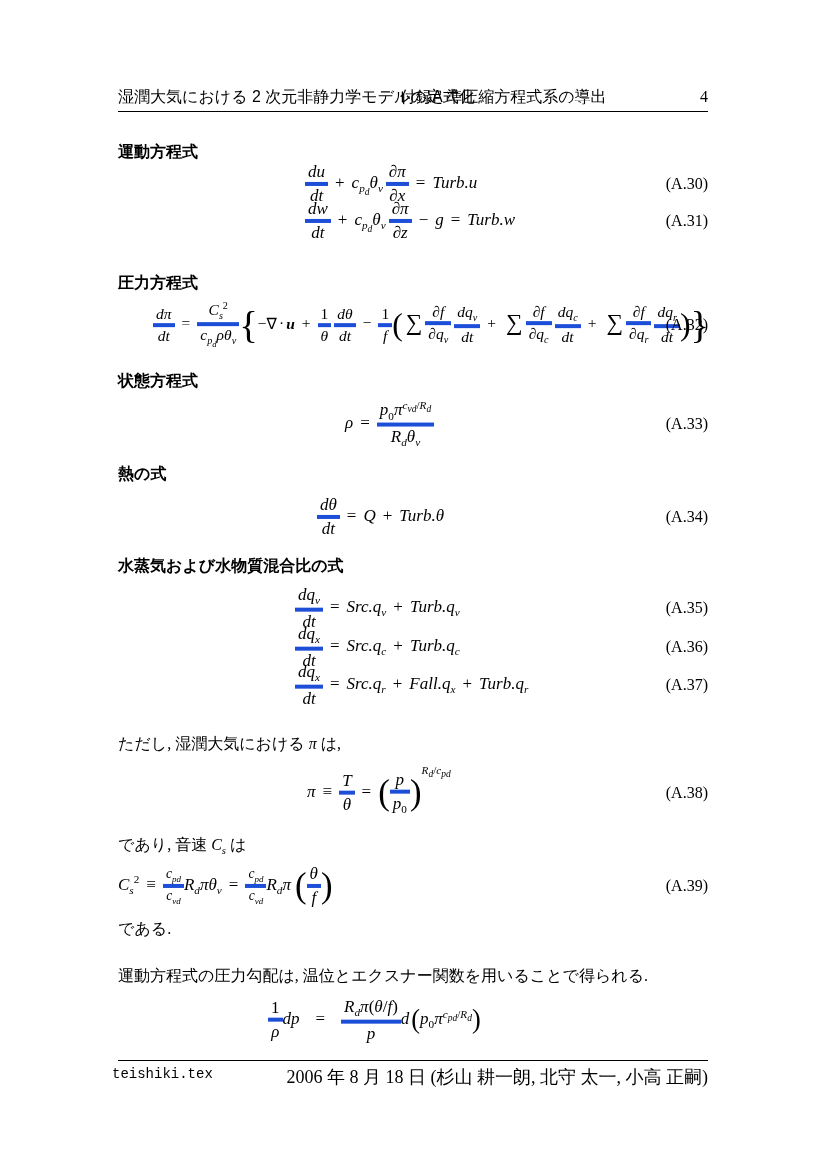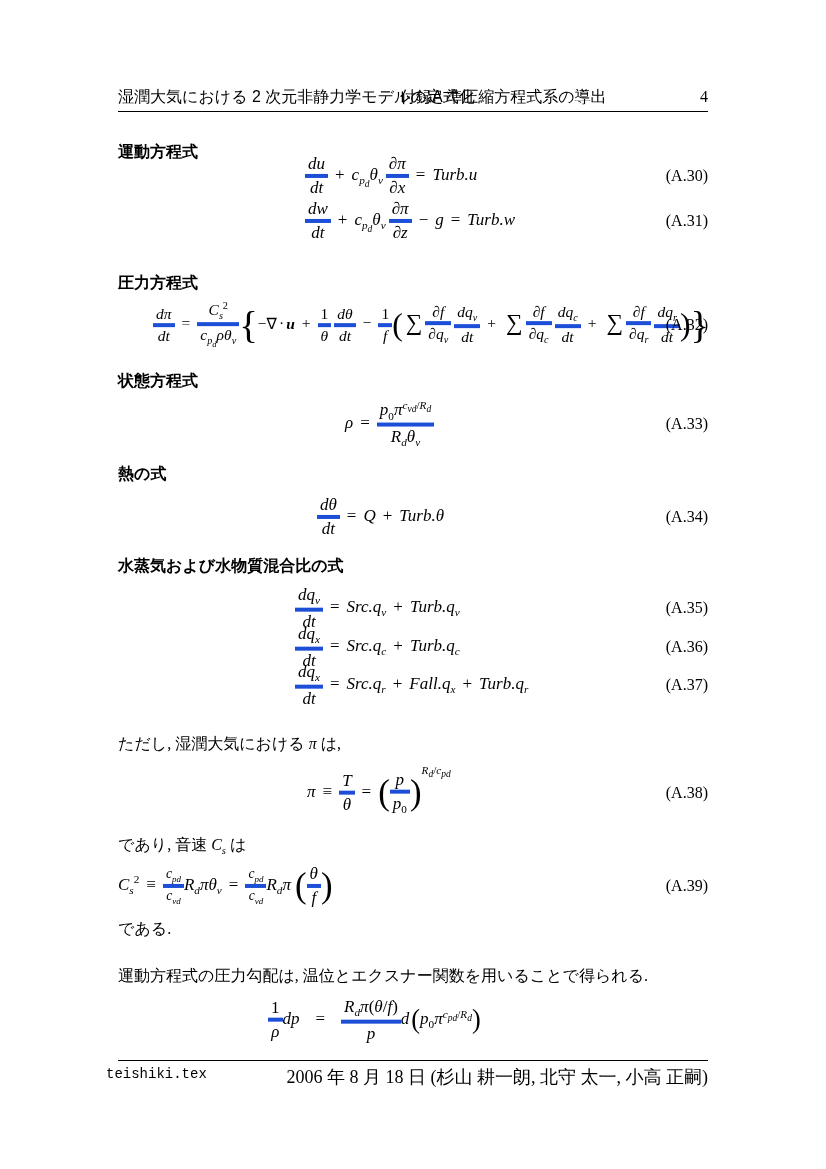--- a/index.html
+++ b/index.html
@@ -41,36 +41,36 @@
   .op  { margin:0 7px; }
   .opw { margin:0 16px; }
   .cdot { margin:0 2px; }
   .sum { font-size:150%; vertical-align:middle; margin:0 3px; position:relative; top:-2px; }
   .d18 { font-size:1.55em; line-height:0; display:inline-block; vertical-align:middle; }
   .d22 { font-size:2.05em; line-height:0; display:inline-block; vertical-align:middle; font-weight:300; }
   .d26 { font-size:2.5em;  line-height:0; display:inline-block; vertical-align:middle; font-weight:300; }
   .bexp { font-size:66%; position:relative; top:-1.5em; }
 
   
-  .footL { position:absolute; left:106px; top:1066px; font-family:"Liberation Mono", monospace; font-size:14px; }
+  .footL { position:absolute; left:112px; top:1066px; font-family:"Liberation Mono", monospace; font-size:14px; }
   .footR { position:absolute; right:118px; top:1065px; font-size:18px; white-space:nowrap; }
 </style>
 </head>
 <body>
 
 <div class="header">
   <span class="hl">湿潤大気における 2 次元非静力学モデルの定式化</span>
   <span class="hr">付録A 準圧縮方程式系の導出</span>
   <span class="hp">4</span>
 </div>
 <div class="rule" style="top:111px"></div>
 
 <div class="sec" style="top:142px">運動方程式</div>
 
-<div class="eqrow" style="top:176px">
+<div class="eqrow" style="top:184px">
   <span class="eqc" style="margin-left:187px">
     <span class="frac"><span class="fn"><i>du</i></span><span class="fd"><i>dt</i></span></span><span class="op">+</span><i>c</i><sub><i>p</i><sub><i>d</i></sub></sub><i>θ</i><sub><i>v</i></sub><span class="frac fg"><span class="fn"><i>∂</i><i>π</i></span><span class="fd"><i>∂</i><i>x</i></span></span><span class="op">=</span><i>Turb.u</i>
   </span>
   <span class="eqnum">(A.30)</span>
 </div>
 
 <div class="eqrow" style="top:221px">
   <span class="eqc" style="margin-left:187px">
     <span class="frac"><span class="fn"><i>dw</i></span><span class="fd"><i>dt</i></span></span><span class="op">+</span><i>c</i><sub><i>p</i><sub><i>d</i></sub></sub><i>θ</i><sub><i>v</i></sub><span class="frac fg"><span class="fn"><i>∂</i><i>π</i></span><span class="fd"><i>∂</i><i>z</i></span></span><span class="op">−</span><i>g</i><span class="op">=</span><i>Turb.w</i>
   </span>

